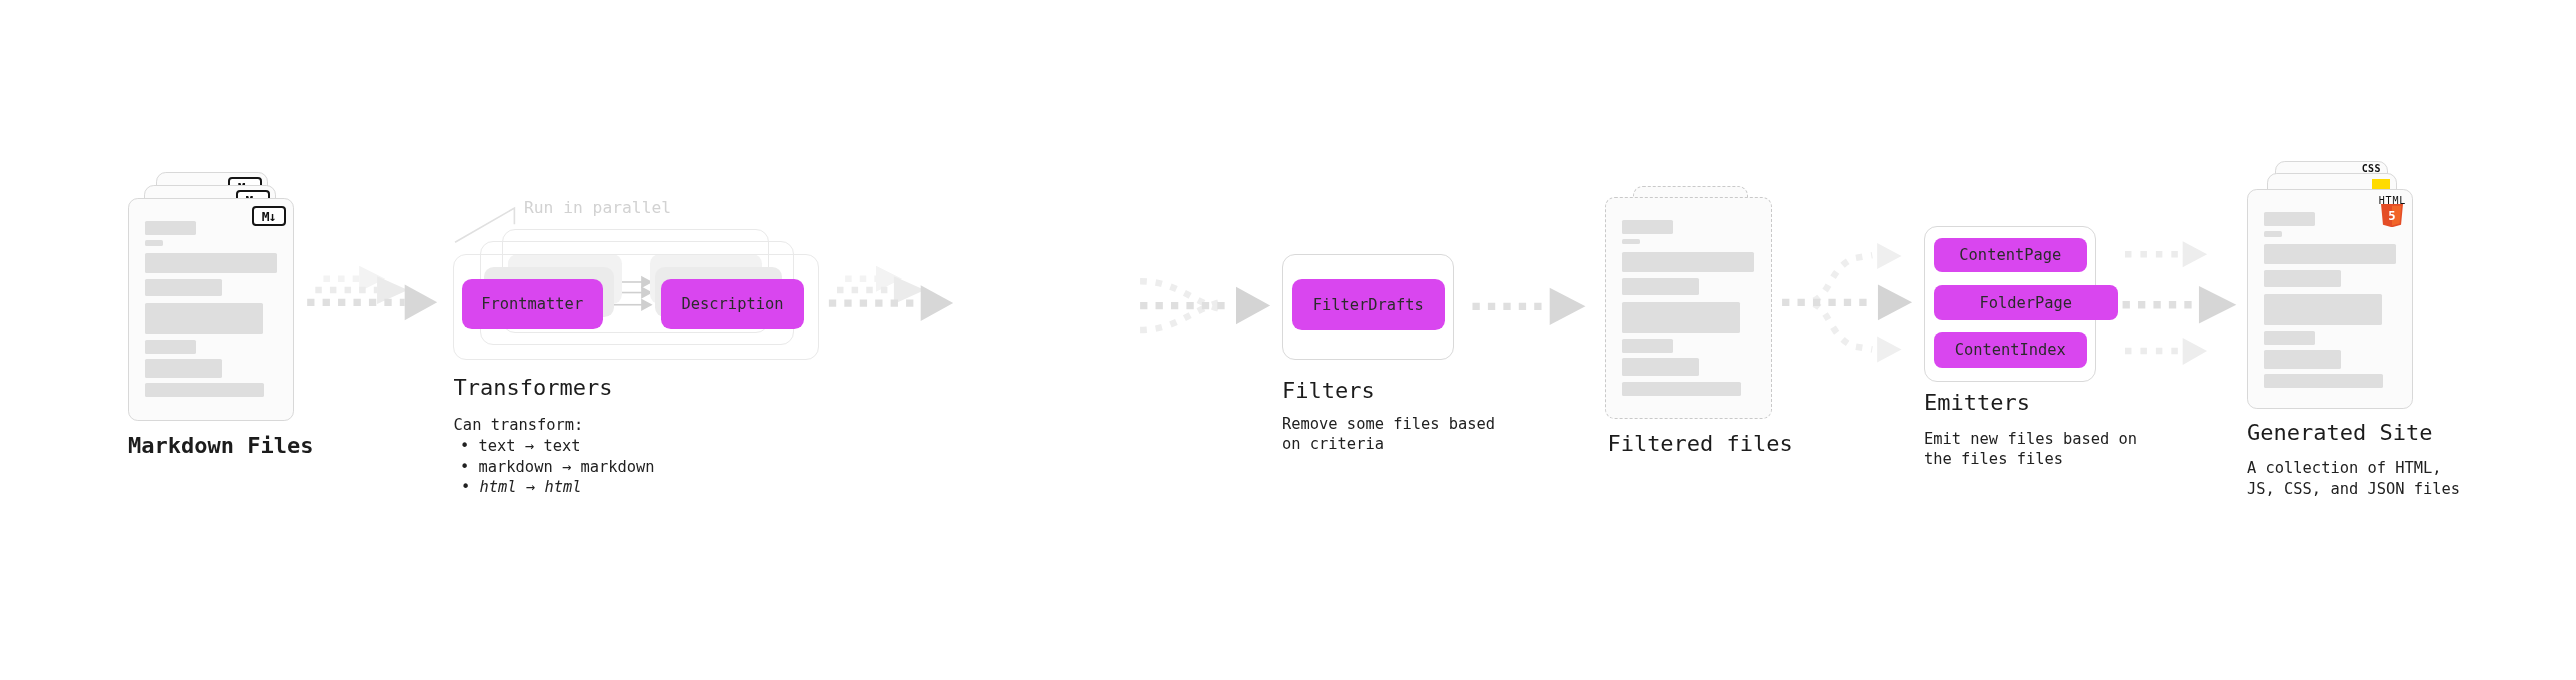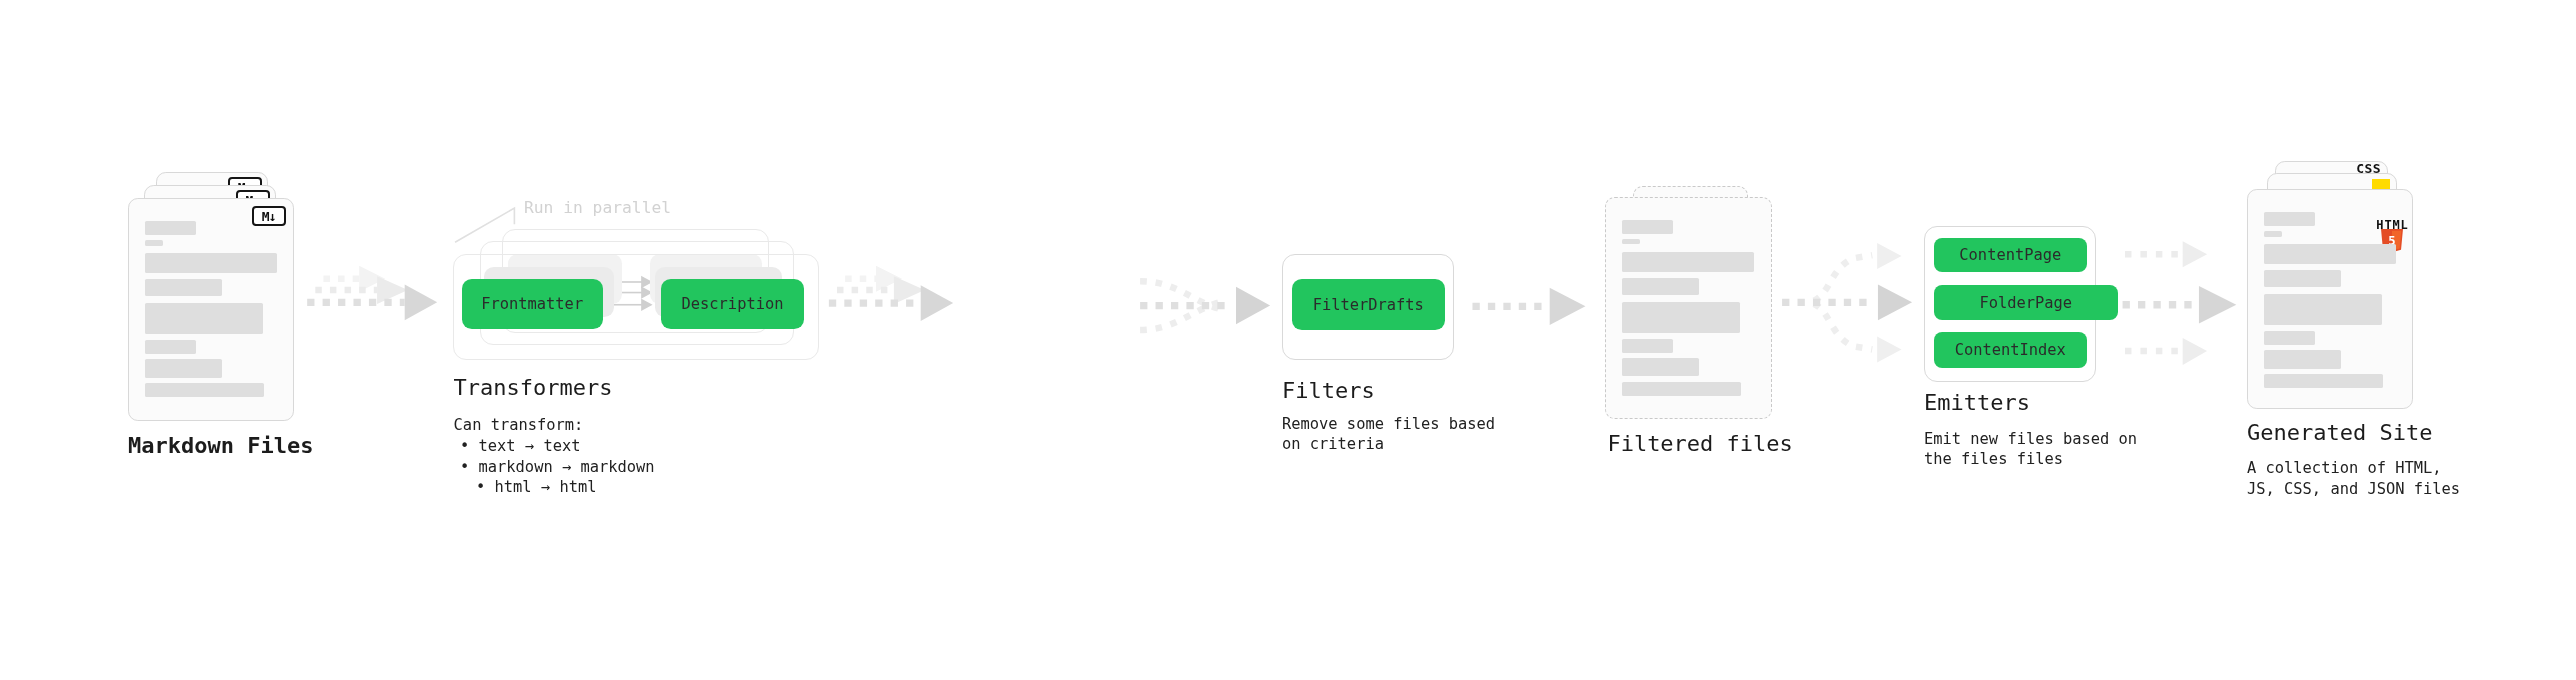--- a/index.html
+++ b/index.html
@@ -22,37 +22,37 @@
 
   
   .md-badge{position:absolute;top:7.3px;right:7.3px;width:34px;height:19.5px;background:#fff;border:2.4px solid #151515;border-radius:4.1px;box-sizing:border-box;display:flex;align-items:center;justify-content:center;font-weight:bold;font-size:13px;letter-spacing:-0.8px;color:#111;}
   .md-badge.small{top:4.9px;right:5.7px;}
 
   
   .outline-box{position:absolute;border:1.6px solid #e9e9e9;border-radius:13px;box-sizing:border-box;background:transparent;}
   .panel-box{position:absolute;border:1.6px solid #d9d9d9;border-radius:13px;box-sizing:border-box;background:#fff;}
 
   
-  .pill{position:absolute;background:#22c55e;border-radius:9.8px;display:flex;align-items:center;justify-content:center;font-size:15.4px;color:#2b2b2b;white-space:nowrap;}
+  .pill{position:absolute;background:#d946ef;border-radius:9.8px;display:flex;align-items:center;justify-content:center;font-size:15.4px;color:#2b2b2b;white-space:nowrap;}
   .pill.ghost1{background:#ebebeb;}
   .pill.ghost2{background:#f2f2f2;}
   .pill.small{border-radius:8.1px;}
 
   
   .stage-label{position:absolute;font-size:22px;font-weight:500;color:#1c1c1c;white-space:nowrap;line-height:26px;}
   .stage-desc{position:absolute;font-size:15.4px;color:#212121;white-space:nowrap;line-height:20.3px;}
   .annotation{position:absolute;font-size:16.3px;color:#d2d2d2;white-space:nowrap;}
 
   
   .css-badge{position:absolute;top:3.3px;right:6.5px;display:flex;flex-direction:column;align-items:center;}
-  .css-badge .txt{font-size:13px;font-weight:bold;color:#111;line-height:7.3px;letter-spacing:0.4px;}
+  .css-badge .txt{font-size:10px;font-weight:bold;color:#111;line-height:7.3px;letter-spacing:0.4px;}
   .css-badge .ubar{width:14px;height:3.3px;background:#2760e6;margin-top:0.8px;}
   .js-badge{position:absolute;top:4.9px;right:6.5px;width:18px;height:10.6px;background:#ffdb00;}
   .html5-badge{position:absolute;top:6.5px;right:8.1px;width:23px;display:flex;flex-direction:column;align-items:center;}
-  .html5-badge .txt{font-size:12px;font-weight:bold;color:#111;letter-spacing:0.8px;line-height:7.3px;margin-top:25px;}
+  .html5-badge .txt{font-size:10px;font-weight:normal;color:#111;letter-spacing:0.8px;line-height:7.3px;}
 
   svg{display:block;}
   .arrows-layer{position:absolute;left:0;top:0;pointer-events:none;}
 </style>
 </head>
 <body>
 
 <div class="canvas">
 
   <svg class="arrows-layer" width="2576" height="681" viewBox="0 0 3170 838">
@@ -150,21 +150,21 @@
     <div class="pill ghost1" style="left:212px;top:72px;width:127px;height:50px;"></div>
 
     <div class="outline-box" style="left:9.8px;top:59px;width:366px;height:106px;"></div>
     <div class="pill" style="left:218px;top:84px;width:143px;height:50px;">Description</div>
     <div class="pill" style="left:18.7px;top:84px;width:141px;height:50px;">Frontmatter</div>
 
     <div class="stage-label" style="left:10.6px;top:180px;">Transformers</div>
     <div class="stage-desc" style="left:10.6px;top:220px;">Can transform:</div>
     <div class="stage-desc" style="left:17px;top:241px;">• text → text</div>
     <div class="stage-desc" style="left:17px;top:262px;">• markdown → markdown</div>
-    <div class="stage-desc" style="left:33px;top:282px;">• html → html</div>
+    <div class="stage-desc" style="left:18px;top:282px;font-style:italic;">• html → html</div>
   </div>
 
 
   <div class="stage" style="left:1282px;top:254px;width:228px;height:211px;">
     <div class="panel-box" style="left:0px;top:0px;width:172px;height:106px;"></div>
     <div class="pill" style="left:9.8px;top:25px;width:153px;height:51px;">FilterDrafts</div>
     <div class="stage-label" style="left:0px;top:124px;">Filters</div>
     <div class="stage-desc" style="left:0px;top:160px;">Remove some files based</div>
     <div class="stage-desc" style="left:0px;top:180px;">on criteria</div>
   </div>

